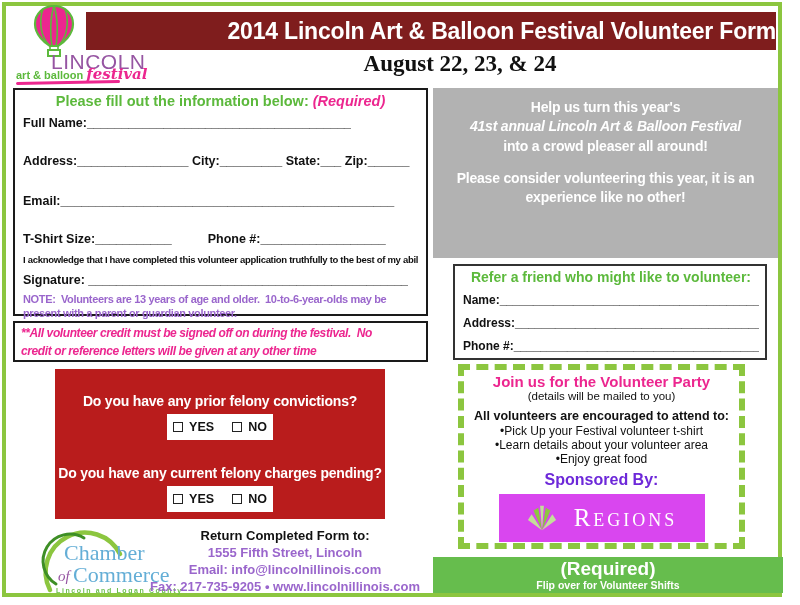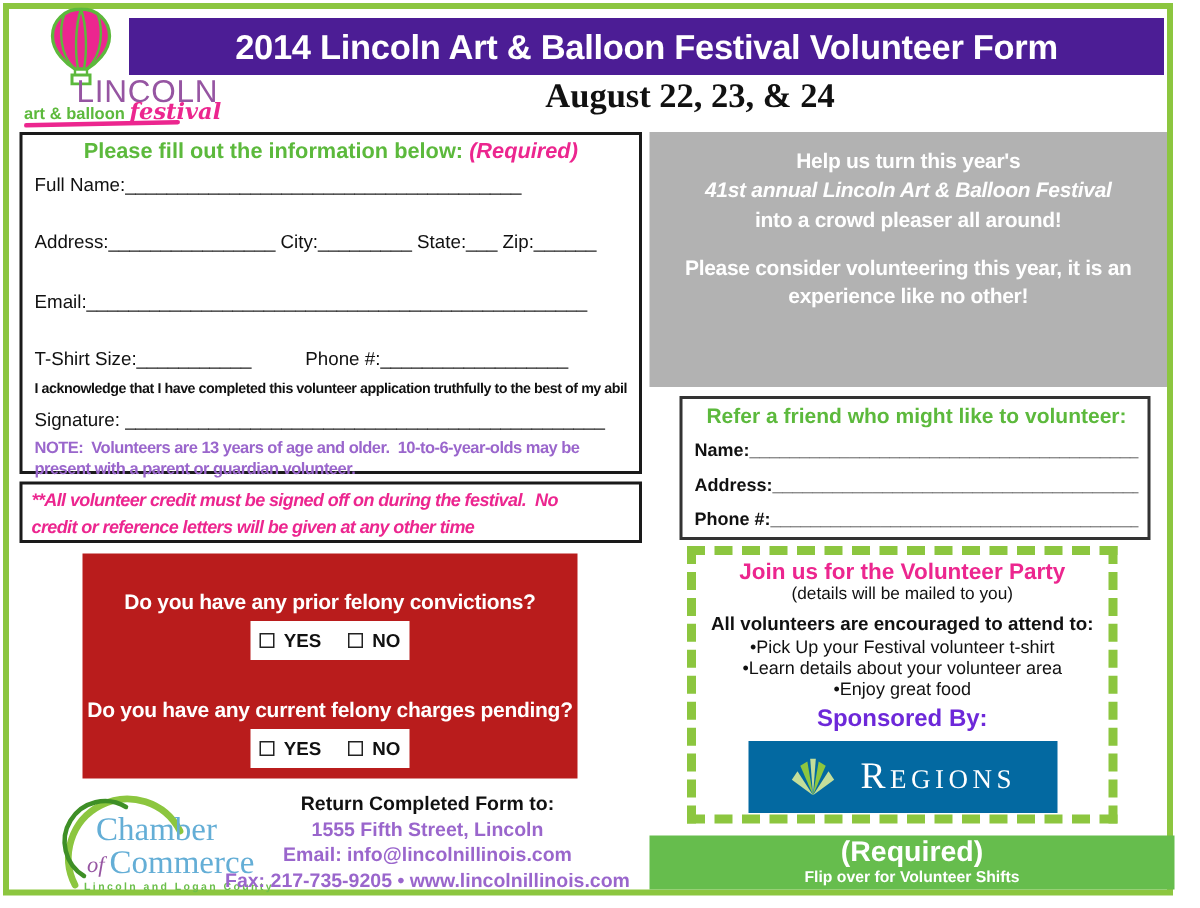--- a/index.html
+++ b/index.html
@@ -16,33 +16,33 @@
   #logo .lincoln { position:absolute; left:37px; top:46px; font-size:21px; font-weight:normal;
     color:#9655A2; letter-spacing:0.5px; white-space:pre; }
   #logo .sub { position:absolute; left:2px; top:61px; white-space:pre; }
   #logo .sub .art { font-size:11px; font-weight:bold; color:#5CB93C; }
   #logo .sub .fest { font-family:"DejaVu Serif", serif; font-style:italic; font-weight:bold;
     font-size:15px; color:#EC268F; }
   #logo .squiggle { position:absolute; left:2px; top:77px; width:104px; height:3px;
     background:#EC268F; border-radius:2px; transform:rotate(-1.2deg); }
 
   
-  #title-bar { left:86px; top:12px; width:690px; height:38px; background:#4c1d95;
-    display:flex; align-items:center; justify-content:center; }
+  #title-bar { left:86px; top:12px; width:690px; height:38px; background:#7f1d1d;
+    display:flex; align-items:center; justify-content:flex-end; }
   #title-bar .t { color:#fff; font-weight:bold; font-size:23px; letter-spacing:-0.2px; }
   #date-line { left:140px; top:51px; width:640px; text-align:center;
     font-family:"Liberation Serif", serif; font-weight:bold; font-size:23px; color:#111; }
 
   
   #form-box { left:13px; top:88px; width:415px; height:228px; border:2px solid #1a1a1a; background:#fff; }
   #form-box > div { position:absolute; left:8px; right:8px; white-space:pre; overflow:hidden; }
   .fb-heading { top:3px; text-align:center; font-size:14.5px; font-weight:bold; }
   .fb-heading .g { color:#5CB93C; }
   .fb-heading .p { color:#EC268F; font-style:italic; }
-  .field { font-size:12.5px; font-weight:normal; color:#111; }
+  .field { font-size:12.5px; font-weight:bold; color:#111; }
   .fb-fullname { top:26px; }
   .fb-address  { top:64px; }
   .fb-email    { top:104px; }
   .fb-row      { top:142px; display:flex; gap:36px; }
   .fb-ack { top:164px; font-size:9.5px; font-weight:bold; letter-spacing:-0.3px; color:#111; }
   .fb-sig { top:183px; }
   .fb-note { top:202px; white-space:pre-wrap !important; font-size:11px; font-weight:bold;
     letter-spacing:-0.35px; line-height:1.3; color:#9A66CC; }
 
   
@@ -81,21 +81,21 @@
   .rf-field { font-size:12px; font-weight:bold; color:#111; }
 
   #party-box { left:458px; top:364px; width:287px; height:185px; border:6px dashed #8CC63F;
     padding-top:4px; text-align:center; }
   .party-heading { color:#EC268F; font-weight:bold; font-size:15px; line-height:16px; }
   .party-sub { font-size:11.5px; color:#111; line-height:13px; }
   .party-spacer { height:6px; }
   .party-attend { font-size:12.5px; font-weight:bold; color:#111; line-height:15px; }
   .party-bullet { font-size:12px; color:#111; line-height:14px; }
   .party-sponsored { color:#6d28d9; font-weight:bold; font-size:16px; line-height:20px; margin-top:4px; }
-  #regions-logo { width:206px; height:48px; background:#0369a1; margin:4px auto 0;
+  #regions-logo { width:206px; height:48px; background:#d946ef; margin:4px auto 0;
     display:flex; align-items:center; justify-content:center; gap:16px; }
   #regions-logo .rg-text { color:#fff; font-family:"Liberation Serif", serif;
     font-variant:small-caps; font-size:25px; letter-spacing:3px; }
 
   #footer-bar { left:433px; top:557px; width:350px; height:36px; background:#66BD4D;
     display:flex; flex-direction:column; align-items:center; justify-content:center; }
   #footer-bar .req { color:#fff; font-weight:bold; font-size:19px; line-height:20px; }
   #footer-bar .flip { color:#fff; font-weight:bold; font-size:10.5px; line-height:12px; }
 </style>
 </head>

